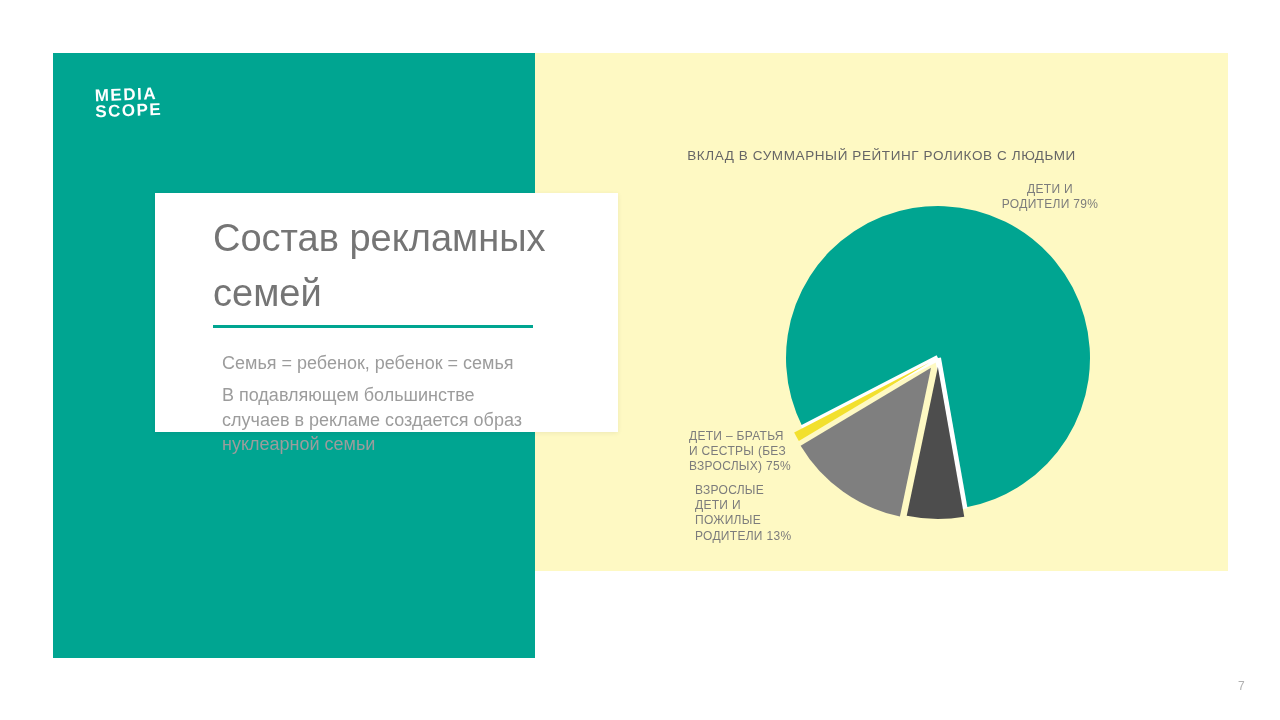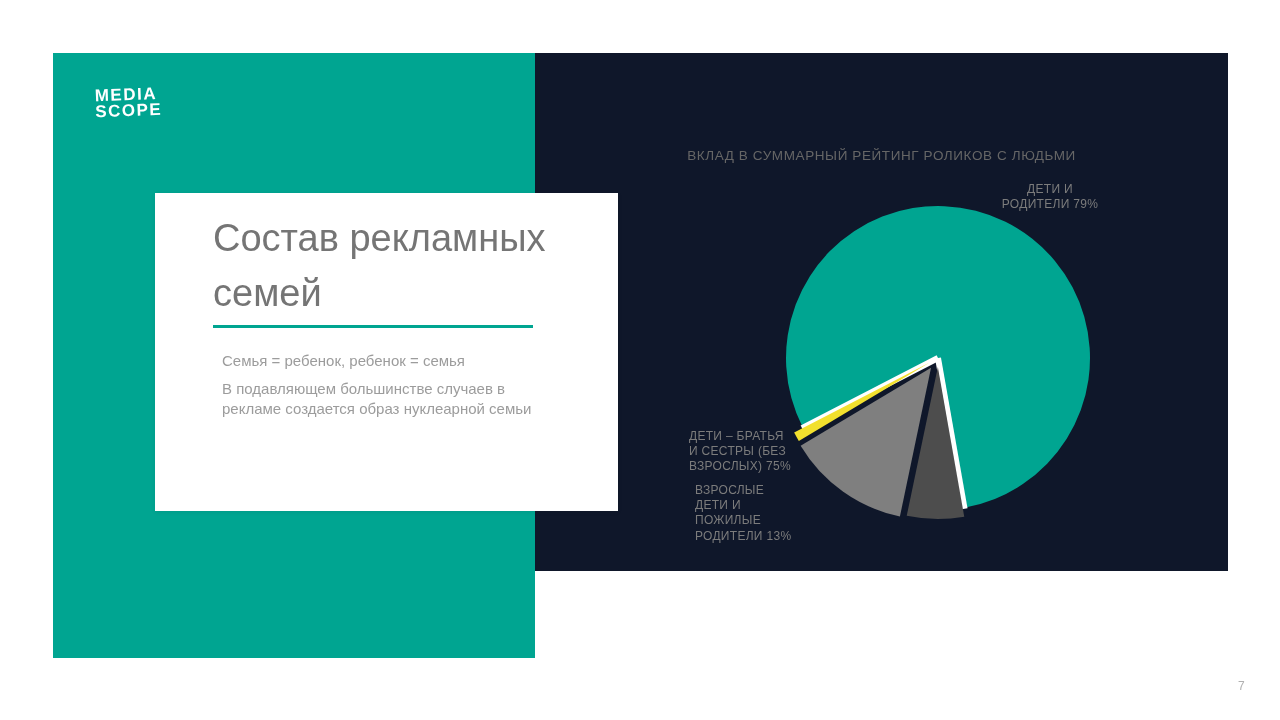--- a/index.html
+++ b/index.html
@@ -11,50 +11,50 @@
     position:absolute;left:53px;top:53px;width:482px;height:605px;
     background:#00a591;
   }
   .logo{
     position:absolute;left:42px;top:34px;color:#ffffff;
     font-weight:bold;font-size:17px;line-height:0.95;letter-spacing:1.5px;
     transform:rotate(-2deg);
   }
   .gray-panel{
     position:absolute;left:535px;top:53px;width:693px;height:518px;
-    background:#0f172a;
+    background:#fef9c3;
   }
   .chart-title{
     position:absolute;left:0;top:95px;width:100%;text-align:center;
     font-size:13.5px;letter-spacing:0.6px;color:#666666;
   }
   .pie-wrap{position:absolute;left:238px;top:140px;width:330px;height:330px;}
   .callout{
     position:absolute;font-size:12px;line-height:1.27;color:#7c7c7c;
     letter-spacing:0.3px;white-space:pre-line;
   }
   .callout.parents{left:415px;top:129px;width:200px;text-align:center;}
   .callout.siblings{left:154px;top:376px;width:140px;text-align:left;}
   .callout.adult{left:160px;top:430px;width:170px;}
   .callout.grand{left:310px;top:469px;width:170px;text-align:center;}
   .card{
-    position:absolute;left:155px;top:193px;width:463px;height:318px;
+    position:absolute;left:155px;top:193px;width:463px;height:239px;
     background:#ffffff;box-shadow:0 1px 5px rgba(0,0,0,0.07);
   }
   .card-title{
     position:absolute;left:58px;top:18px;width:395px;
     font-size:38px;line-height:1.45;color:#757575;
   }
   .card-rule{
     position:absolute;left:58px;top:132px;width:320px;height:3px;
     background:#00a591;
   }
   .card-body{position:absolute;left:67px;top:158px;width:312px;}
   .card-body p{
-    margin:0 0 7px 0;font-size:15px;line-height:1.38;color:#9c9c9c;
+    margin:0 0 7px 0;font-size:18px;line-height:1.38;color:#9c9c9c;
   }
   .page-number{
     position:absolute;left:1238px;top:679px;font-size:12px;color:#b0b0b0;
   }
 </style>
 </head>
 <body>
 
 <div class="slide">
 

